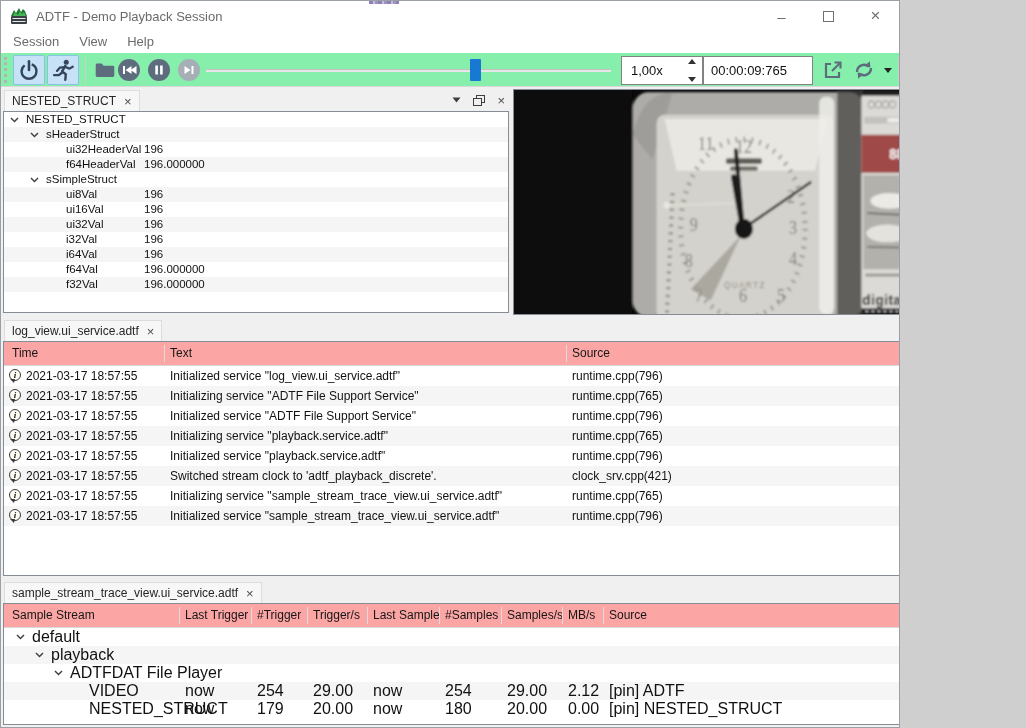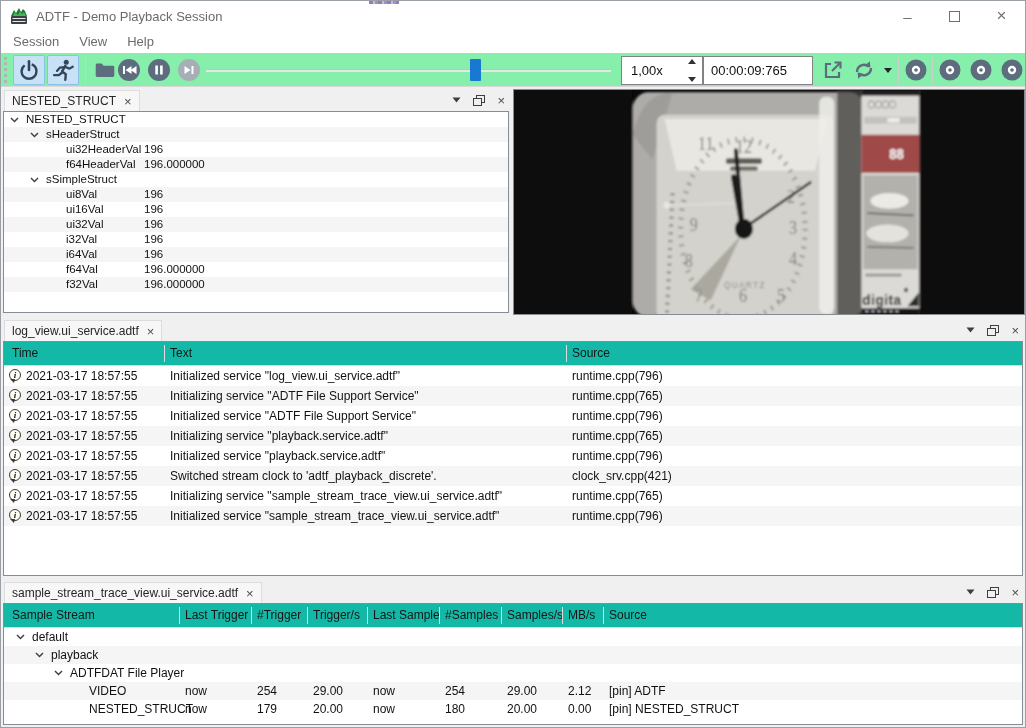--- a/index.html
+++ b/index.html
@@ -1,16 +1,16 @@
 <!DOCTYPE html>
 <html><head>
 <meta charset="utf-8">
 <style>
   html,body{margin:0;padding:0;background:#cfcfcf;}
-  .window{position:relative;width:1026px;height:728px;background:#ffffff;
+  .window{position:relative;width:900px;height:728px;background:#ffffff;
     border:1px solid #9aa0a6;box-sizing:border-box;overflow:hidden;
     font-family:"Liberation Sans",sans-serif;color:#111;}
   
   .titlebar{position:absolute;left:0;top:0;width:100%;height:30px;background:#fff;
     display:flex;align-items:center;padding-left:9px;box-sizing:border-box;}
   .app-icon{width:19px;height:19px;margin-right:7px;}
   .title-text{font-size:13px;color:#6b6b6b;}
   .artifact{position:absolute;left:368px;top:0;width:30px;height:3px;opacity:.85;
     background:repeating-linear-gradient(90deg,#7b68ad 0 4px,#b9b3cc 4px 6px,#8d7fb5 6px 9px);}
   .win-controls{position:absolute;right:0;top:0;height:30px;display:flex;}
@@ -51,24 +51,24 @@
     padding:0 7px;font-size:12px;color:#262626;background:#f7f7f7;border:1px solid #dcdcdc;
     border-bottom:none;box-sizing:border-box;}
   .tab-label{margin-right:8px;}
   .tab-close,.panel-close{color:#4c4c4c;font-size:13px;line-height:13px;}
   .pbtns{position:absolute;right:6px;top:0;height:22px;display:flex;align-items:center;gap:12px;}
   .content{position:absolute;left:2px;right:2px;top:22px;bottom:2px;background:#fff;
     border:1px solid #868c94;box-sizing:border-box;overflow:hidden;}
   
   .trow{position:relative;height:15px;line-height:15px;font-size:11.5px;}
   .lrow{position:relative;height:20px;line-height:20px;font-size:12px;}
-  .srow{position:relative;height:18px;line-height:18px;font-size:12px;}
+  .srow{position:relative;height:18px;line-height:18px;font-size:16px;}
   .alt{background:#f5f5f5;}
   .cell{position:absolute;top:0;white-space:nowrap;}
-  .thead{position:relative;height:23px;line-height:23px;font-size:12px;background:#14b8a6;
+  .thead{position:relative;height:23px;line-height:23px;font-size:12px;background:#fca5a5;
     border-bottom:1px solid #d9d9d9;}
   .hcell{position:absolute;top:0;white-space:nowrap;color:#161616;}
   .vsep{position:absolute;top:3px;height:17px;width:1px;background:#dcdcdc;}
   .chev{position:absolute;}
   .info-icon{position:absolute;left:5px;top:3px;width:12px;height:12px;border:1px solid #3a3a3a;
     border-radius:50%;background:#fffef4;box-sizing:border-box;font:italic bold 9px "Liberation Serif",serif;
     text-align:center;line-height:10px;color:#111;}
   .info-icon:after{content:"";position:absolute;left:0px;bottom:-3px;width:0;height:0;
     border-left:4px solid transparent;border-right:1px solid transparent;border-top:4px solid #3a3a3a;}
   .video-box{position:absolute;inset:0;background:#0b0b0b;}

